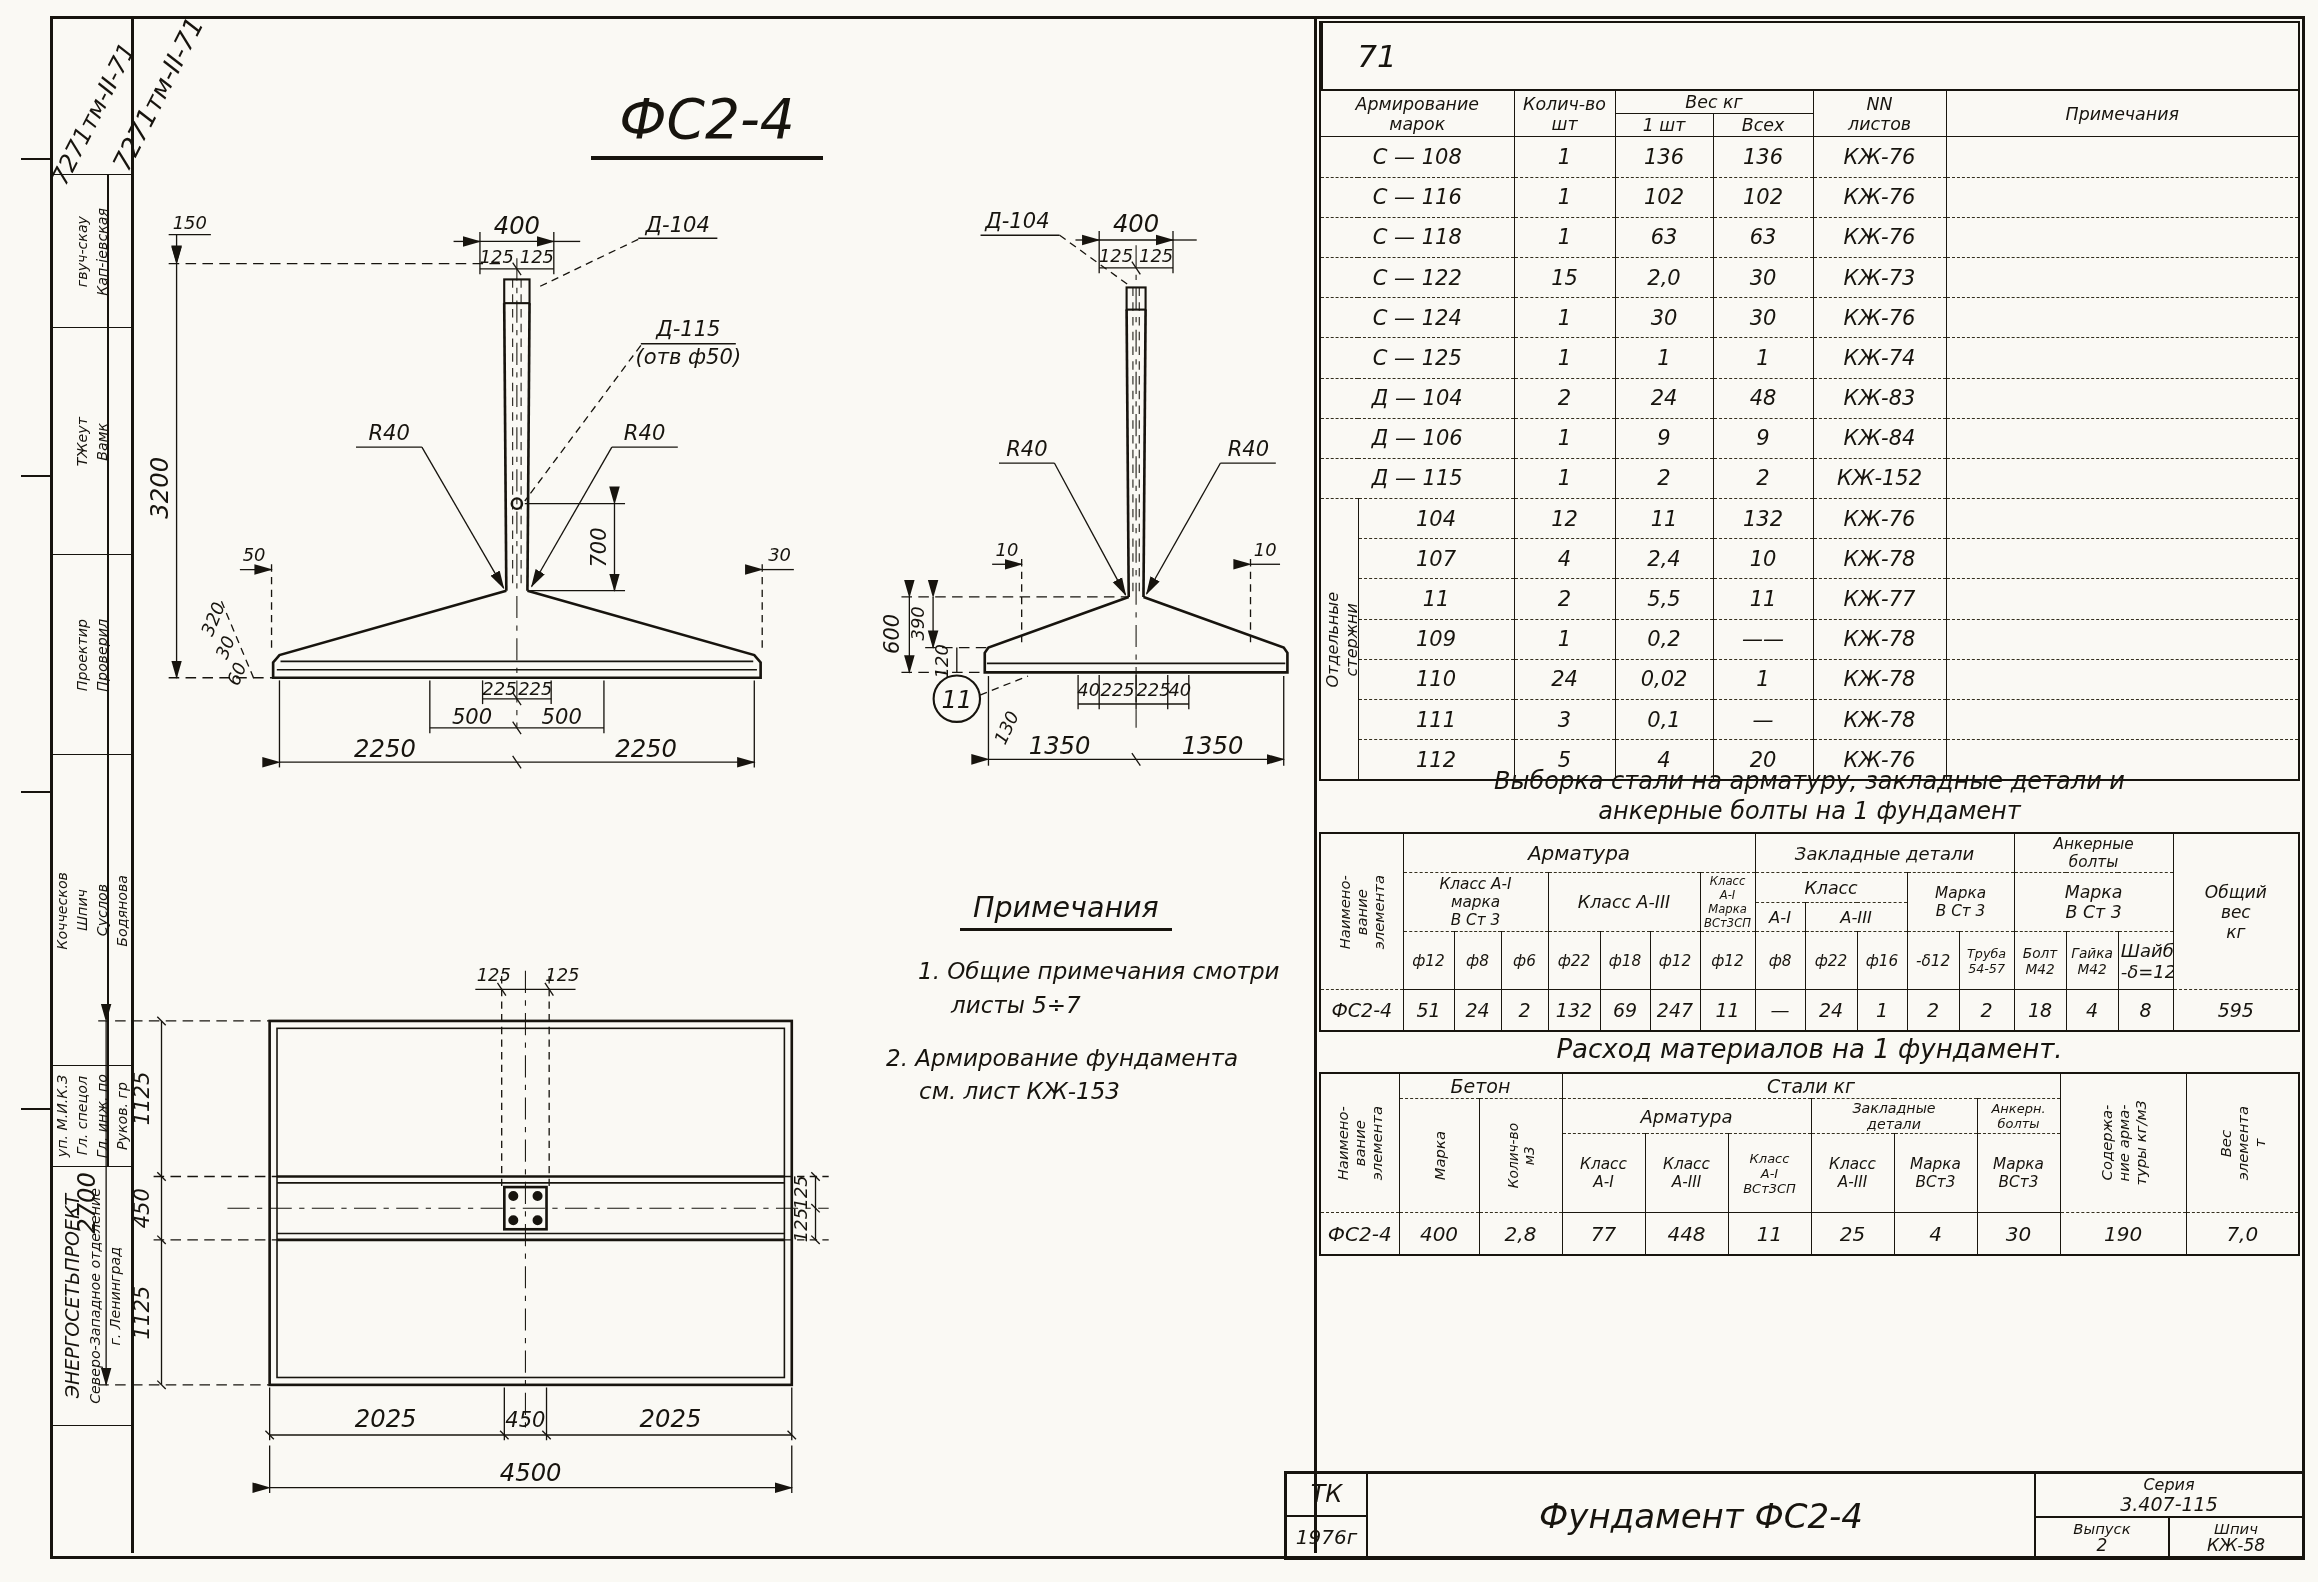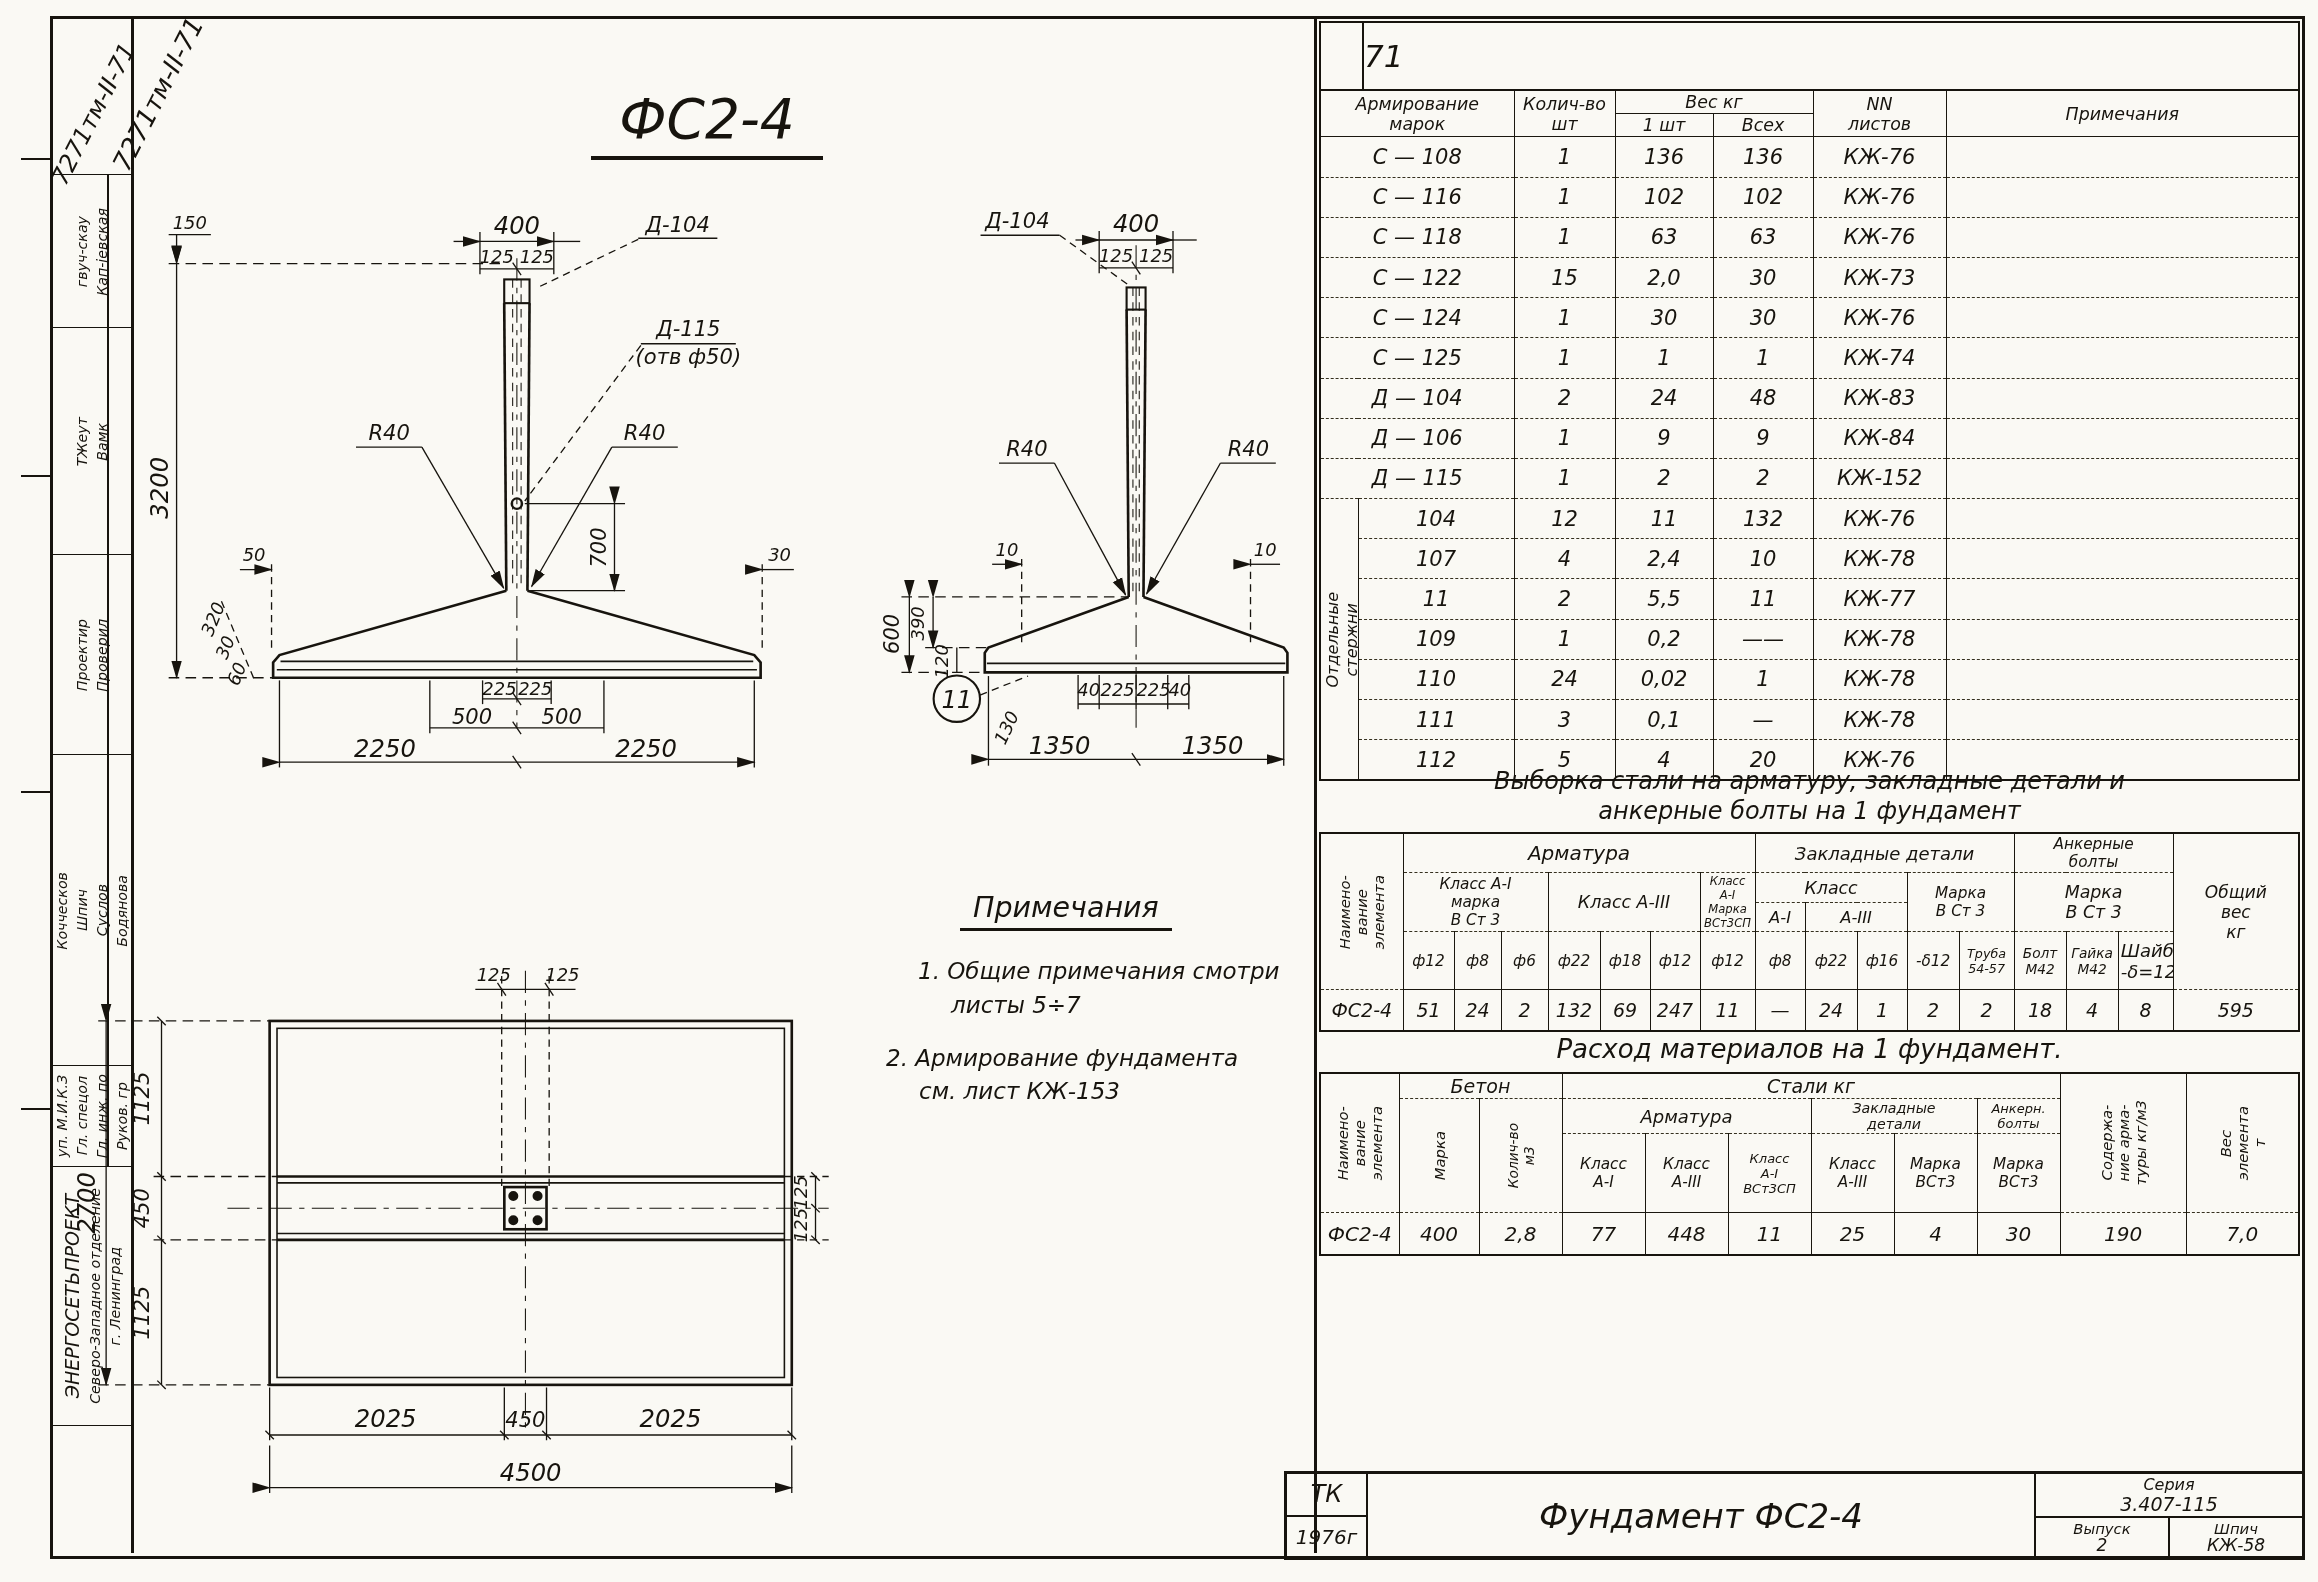--- a/index.html
+++ b/index.html
@@ -19,21 +19,21 @@
       text-align:center;vertical-align:middle;padding:1.1px 2.1px;overflow:hidden;}
   .tbl th{font-weight:normal;}
   .hsolid th{border-bottom:1.6px solid #1a170f;}
   .ved td{font-size:21px;height:37px;}
   .ved th{font-size:17.4px;}
   .steel th{font-size:15.3px;}
   .steel td{font-size:19px;}
   .mat th{font-size:15.3px;}
   .mat td{font-size:20px;}
   .titleRow{display:flex;align-items:center;border:2.6px solid #17140e;border-bottom:none;background:#faf9f4;}
-  .sheetBox{border-left:2.1px solid #17140e;display:flex;align-items:center;justify-content:flex-start;margin-left:41px;}
+  .sheetBox{border-left:2.1px solid #17140e;display:flex;align-items:center;justify-content:center;}
   svg text{font-size:40px;font-style:italic;fill:#17140e;font-family:"DejaVu Sans",sans-serif;}
   svg .sm{font-size:34px;}
   svg .big{font-size:46px;}
   .stampCell{position:absolute;left:53px;width:78px;display:flex;flex-direction:row;
              align-items:center;justify-content:center;gap:4.2px;border-top:1.6px solid #17140e;}
   .stampCell span{font-size:14.2px;}
   .note{font-size:23px;line-height:1.45;}
 </style>
 </head>
 <body>

